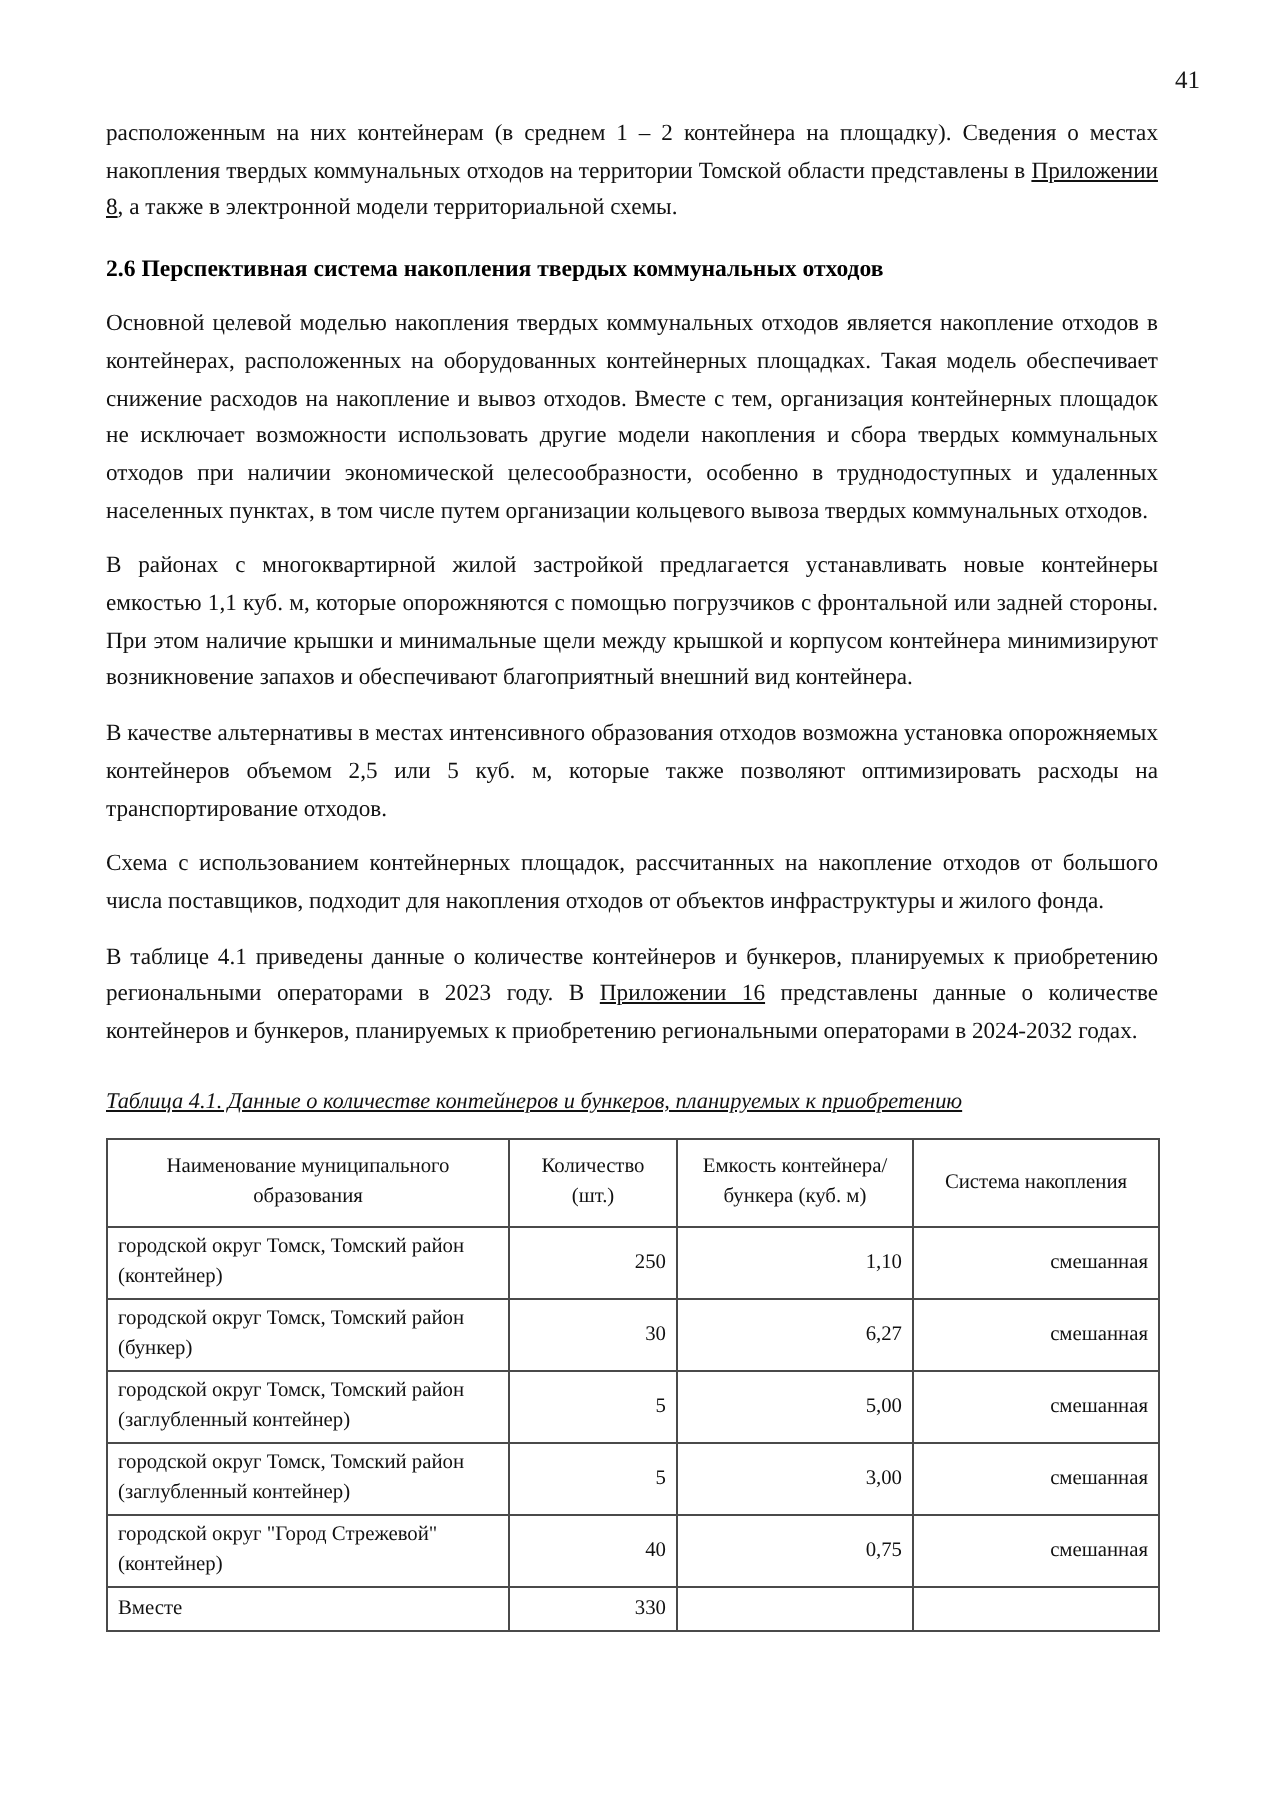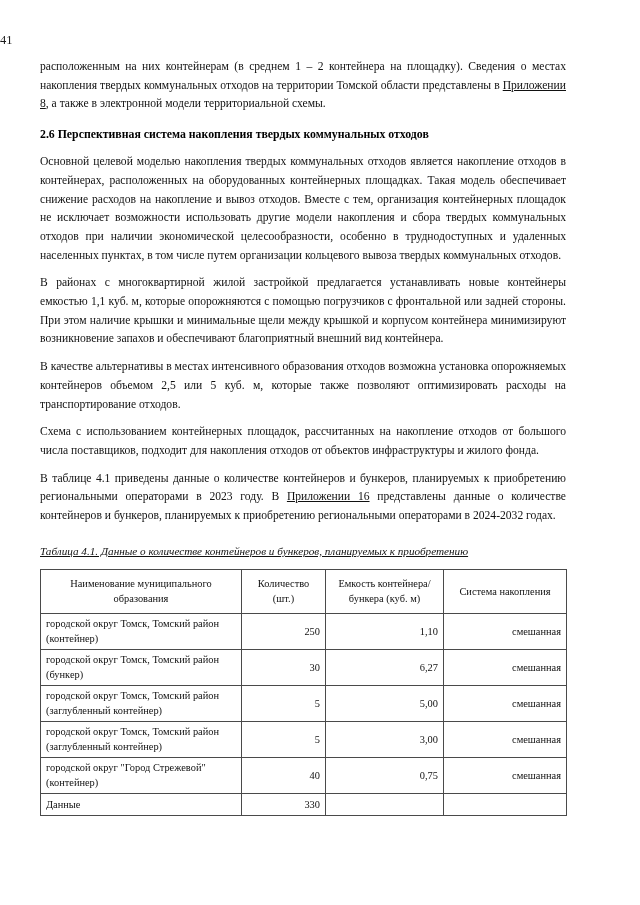--- a/index.html
+++ b/index.html
@@ -22,28 +22,28 @@
     background: #ffffff;
     box-sizing: border-box;
     padding: 0;
     overflow: hidden;
   }
   .page-number {
     position: absolute;
     top: 34px;
     left: 0;
     width: 600px;
-    text-align: left;
+    text-align: right;
     font-size: 12.5px;
     line-height: 1;
     color: #1a1a1a;
   }
   .content {
     position: absolute;
-    left: 40px;
+    left: 53px;
     top: 58px;
     width: 526px;
   }
   p.body-text {
     margin: 0 0 9px 0;
     font-size: 11.6px;
     line-height: 18.7px;
     text-align: justify;
     text-justify: inter-word;
     color: #111111;
@@ -171,21 +171,21 @@
           <td class="c-cap">3,00</td>
           <td class="c-sys">смешанная</td>
         </tr>
         <tr class="row-tall">
           <td class="c-name">городской округ "Город Стрежевой" (контейнер)</td>
           <td class="c-qty">40</td>
           <td class="c-cap">0,75</td>
           <td class="c-sys">смешанная</td>
         </tr>
         <tr class="row-total">
-          <td class="c-name">Данные</td>
+          <td class="c-name">Вместе</td>
           <td class="c-qty">330</td>
           <td class="c-cap"></td>
           <td class="c-sys"></td>
         </tr>
       </tbody>
     </table>
 
   </div>
 </div>
 

